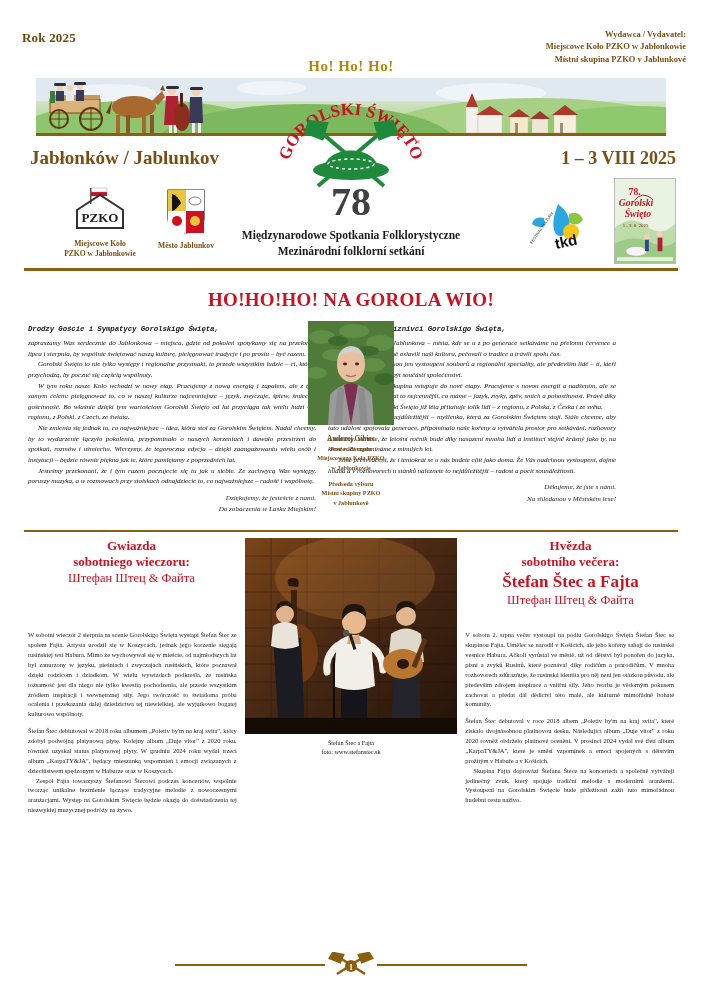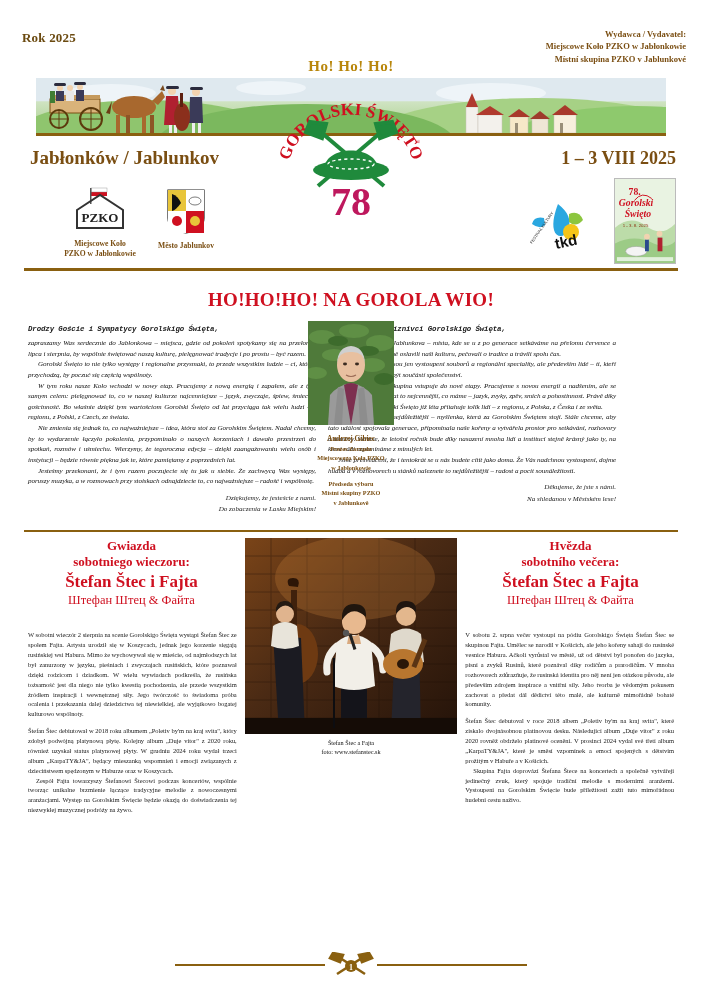--- a/index.html
+++ b/index.html
@@ -70,21 +70,21 @@
     font-size:18px; color:#7a4e12; text-align:right; padding-right:14px;
     margin-left:auto; width:230px;
   }
 
   
   .emblem { position:absolute; top:82px; left:50%; transform:translateX(-50%); width:150px; height:120px; z-index:6; }
   .emblem svg { display:block; }
   .big78 {
     position:absolute; top:182px; left:50%; transform:translateX(-50%);
     font-family:"Liberation Serif", serif; font-weight:bold; font-size:40px;
-    color:#be185d; line-height:1; z-index:6;
+    color:#404040; line-height:1; z-index:6;
   }
   .mst {
     position:absolute; top:228px; left:50%; transform:translateX(-50%);
     text-align:center; font-family:"Liberation Serif", serif; font-weight:bold;
     font-size:11.5px; line-height:1.35; color:#1a1a1a; width:330px;
   }
 
   
   .logos { position:absolute; top:186px; left:0; right:0; height:70px; }
   .logo-pzko { position:absolute; left:40px; top:0; width:96px; text-align:center; }
@@ -332,20 +332,24 @@
             <rect x="31" y="62" width="4" height="12" fill="#2a4b8d"></rect>
             <circle cx="33" cy="59" r="3" fill="#f2d3b0"></circle>
             <rect x="44" y="60" width="5" height="14" fill="#b02030"></rect>
             <circle cx="46" cy="56" r="3" fill="#f2d3b0"></circle>
           </g>
           <rect x="2" y="80" width="58" height="4" fill="#ffffff" opacity=".7"></rect>
         </svg>
       </div>
     </div>
 
+    <div class="mst">
+      <div>Międzynarodowe Spotkania Folklorystyczne</div>
+      <div>Mezinárodní folklorní setkání</div>
+    </div>
   </div>
 
   <div class="rule-gold"></div>
 
   <div class="article1">
     <div class="headline-red">HO!HO!HO! NA GOROLA WIO!</div>
 
     <div class="cols">
 
       <div class="col">
@@ -423,21 +427,20 @@
 
   <div class="rule-gold thin" style="margin-top:14px;"></div>
 
   <div class="article2">
     <div class="a2-top">
 
       <div class="a2-side">
         <div class="a2-head">
           <div class="l1">Gwiazda</div>
           <div class="l2">sobotniego wieczoru:</div>
-          <div class="l3">Štefan Štec i Fajta</div>
           <div class="l4">Штефан Штец &amp; Файта</div>
         </div>
       </div>
 
       <div class="a2-mid">
         <div class="a2-photo">
           <svg width="100%" height="100%" viewBox="0 0 212 196" preserveAspectRatio="none">
             <defs>
               <linearGradient id="bg" x1="0" y1="0" x2="1" y2="1">
                 <stop offset="0%" stop-color="#7a4418"></stop>

